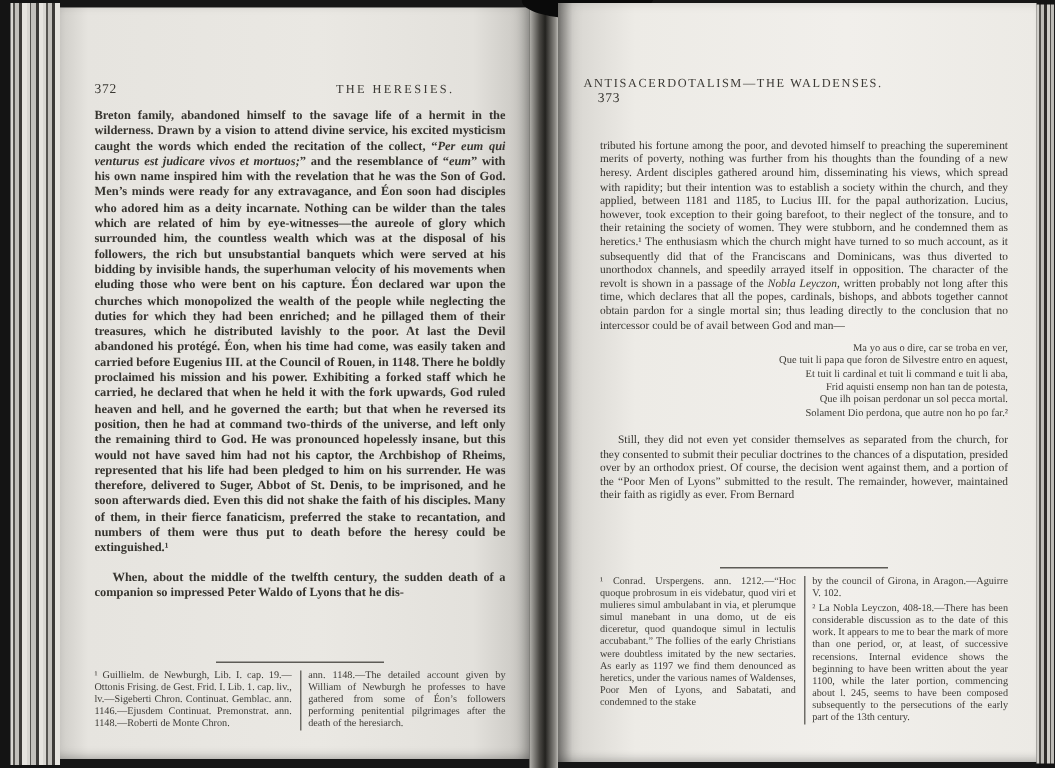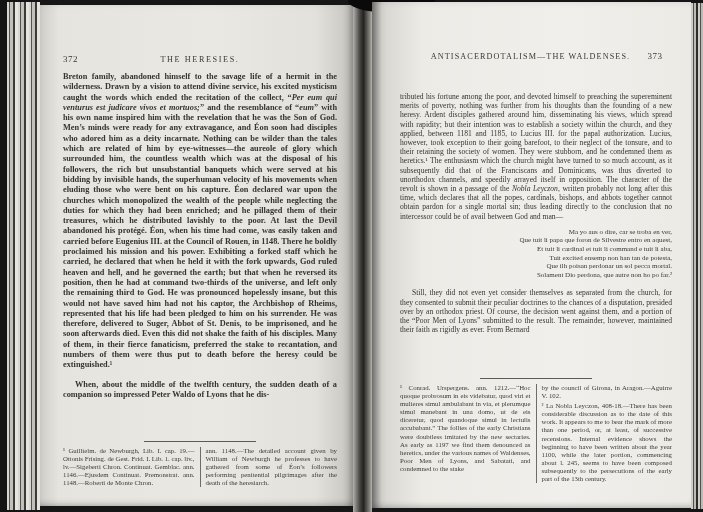--- a/index.html
+++ b/index.html
@@ -49,24 +49,24 @@
     background:#0a0a0a; border-radius:0 0 70% 55% / 0 0 100% 95%;
     transform:rotate(-1deg);
   }
 
   
   .page-header {
     position:absolute; display:flex; align-items:baseline;
     font-size:8.6px; color:#3a3833; letter-spacing:.4px;
   }
   .page-left .page-header { top:49px; left:23px; right:16px; }
-  .page-right .page-header { top:49px; left:17px; right:20px; }
+  .page-right .page-header { top:49px; left:17px; right:20px;flex-direction:column; }
   .folio { width:34px; font-size:9px; letter-spacing:.5px; }
   .folio.right-side { text-align:center; }
-  .running-head { flex:1; text-align:center; letter-spacing:1.6px; font-size:8.2px; }
+  .running-head { flex:1; text-align:right; letter-spacing:1.6px; font-size:8.2px; }
   .page-right .running-head { letter-spacing:1.1px; }
 
   
   .body-text {
     position:absolute; color:#36342f; text-align:justify; overflow:hidden;
   }
   .page-left .body-text {
     top:67px; left:23px; right:16px; height:368px;
     font-size:8.3px; line-height:10.3px;font-weight:bold;
   }
@@ -146,21 +146,21 @@
       <span class="folio right-side">373</span>
     </div>
 
     <div class="body-text">
       <p><span>tributed his fortune among the poor, and devoted himself to preaching the supereminent merits of poverty, nothing was further from his thoughts than the founding of a new heresy. Ardent disciples gathered around him, disseminating his views, which spread with rapidity; but their intention was to establish a society within the church, and they applied, between 1181 and 1185, to Lucius III. for the papal authorization. Lucius, however, took exception to their going barefoot, to their neglect of the tonsure, and to their retaining the society of women. They were stubborn, and he condemned them as heretics.¹ The enthusiasm which the church might have turned to so much account, as it subsequently did that of the Franciscans and Dominicans, was thus diverted to unorthodox channels, and speedily arrayed itself in opposition. The character of the revolt is shown in a passage of the </span><span class="it">Nobla Leyczon</span><span>, written probably not long after this time, which declares that all the popes, cardinals, bishops, and abbots together cannot obtain pardon for a single mortal sin; thus leading directly to the conclusion that no intercessor could be of avail between God and man—</span></p>
 
       <div class="verse">
         <div class="verse-line">Ma yo aus o dire, car se troba en ver,</div>
         <div class="verse-line">Que tuit li papa que foron de Silvestre entro en aquest,</div>
         <div class="verse-line">Et tuit li cardinal et tuit li command e tuit li aba,</div>
-        <div class="verse-line">Tuit excited ensemp non han tan de potesta,</div>
+        <div class="verse-line">Frid aquisti ensemp non han tan de potesta,</div>
         <div class="verse-line">Que ilh poisan perdonar un sol pecca mortal.</div>
         <div class="verse-line">Solament Dio perdona, que autre non ho po far.²</div>
       </div>
 
       <p class="indent">Still, they did not even yet consider themselves as separated from the church, for they consented to submit their peculiar doctrines to the chances of a disputation, presided over by an orthodox priest. Of course, the decision went against them, and a portion of the “Poor Men of Lyons” submitted to the result. The remainder, however, maintained their faith as rigidly as ever. From Bernard</p>
     </div>
 
     <div class="footnote-area">
       <div class="footnote-rule"></div>
       <div class="footnote-cols">

